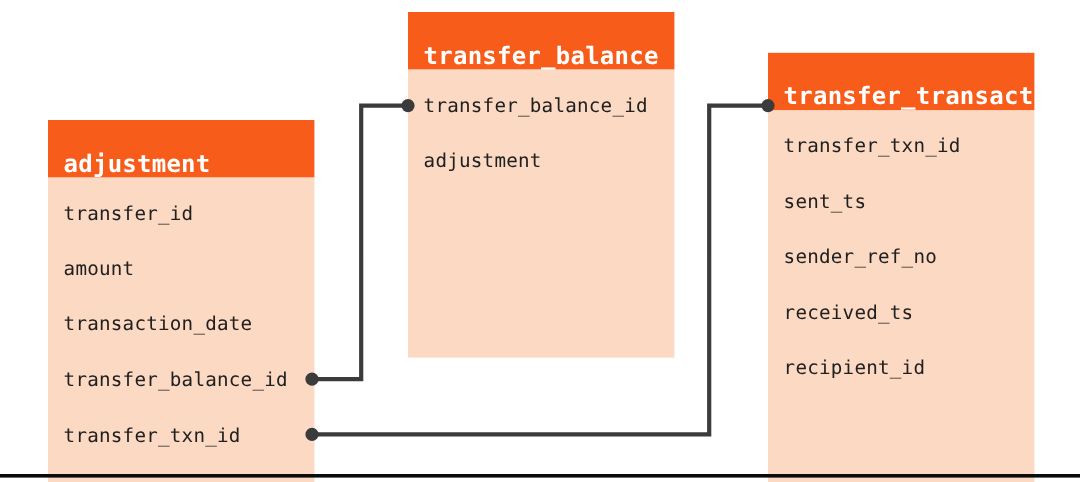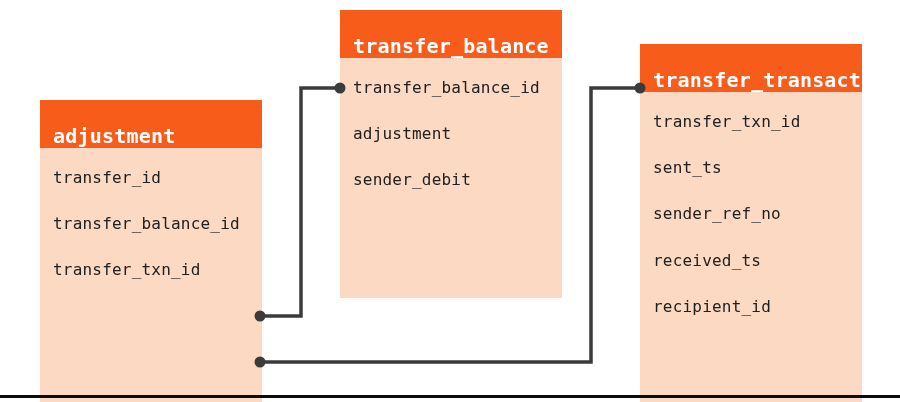--- a/index.html
+++ b/index.html
@@ -64,33 +64,34 @@
 <body>
 
 <div class="canvas">
 
   <div class="db-table" id="table-transfers">
     <div class="db-table-header">
       <span>adjustment</span>
     </div>
     <div class="db-table-body">
       <div class="db-field">transfer_id</div>
+      <div class="db-field">amount</div>
+      <div class="db-field">transaction_date</div>
       <div class="db-field">transfer_balance_id</div>
       <div class="db-field">transfer_txn_id</div>
     </div>
   </div>
 
   <div class="db-table" id="table-transfer-balance">
     <div class="db-table-header">
       <span>transfer_balance</span>
     </div>
     <div class="db-table-body">
       <div class="db-field">transfer_balance_id</div>
       <div class="db-field">adjustment</div>
-      <div class="db-field">sender_debit</div>
     </div>
   </div>
 
   <div class="db-table" id="table-transfer-transaction">
     <div class="db-table-header">
       <span>transfer_transaction</span>
     </div>
     <div class="db-table-body">
       <div class="db-field">transfer_txn_id</div>
       <div class="db-field">sent_ts</div>

